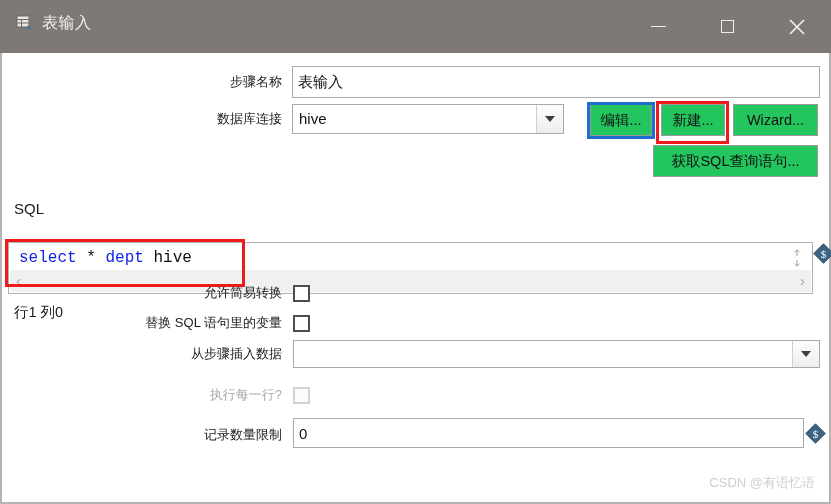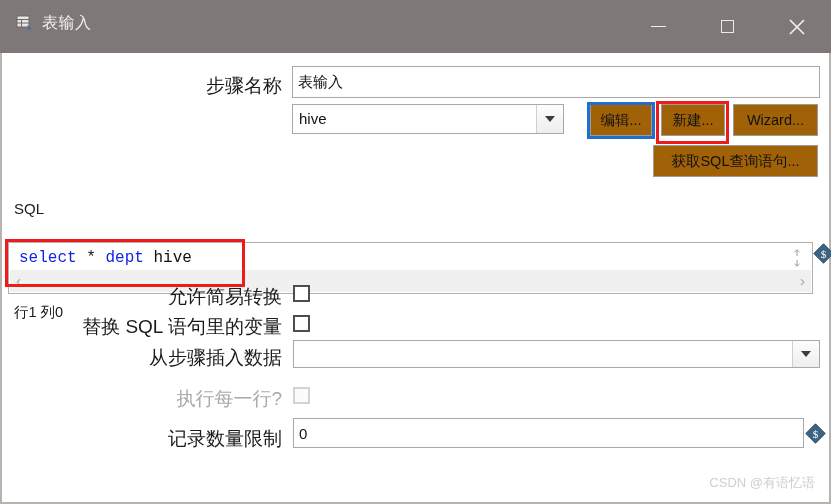--- a/index.html
+++ b/index.html
@@ -79,21 +79,21 @@
     border-left: 2px solid #b8b2b0;
     border-right: 2px solid #b8b2b0;
     border-bottom: 2px solid #b8b2b0;
     box-sizing: border-box;
   }
 
   
   .field-label {
     position: absolute;
     text-align: right;
-    font-size: 19px;
+    font-size: 13px;
     color: #1b1b1b;
     white-space: nowrap;
   }
   .field-label.disabled { color: #a9a9a9; }
 
   .txtbox {
     position: absolute;
     box-sizing: border-box;
     background: #ffffff;
     border: 1px solid #a9a9a9;
@@ -134,21 +134,21 @@
   .chev {
     width: 0; height: 0;
     border-left: 5.5px solid transparent;
     border-right: 5.5px solid transparent;
     border-top: 6.5px solid #3d3d3d;
   }
 
   .btn {
     position: absolute;
     box-sizing: border-box;
-    background: #a16207;
+    background: #22c55e;
     border: 1px solid #9d9a99;
     font-size: 14.5px;
     color: #111;
     display: flex;
     align-items: center;
     justify-content: center;
     white-space: nowrap;
     font-family: "Liberation Sans", sans-serif;
   }
 
@@ -274,20 +274,21 @@
         </svg>
       </div>
     </div>
   </div>
 
   <div class="panel">
 
     <div class="field-label" style="left:130px; top:20px; width:150px;">步骤名称</div>
     <input class="txtbox" style="left: 290px; top: 13px; width: 528px; height: 32px;" value="表输入">
 
+    <div class="field-label" style="left:130px; top:57px; width:150px;">数据库连接</div>
     <div class="combo" style="left:290px; top:51px; width:272px; height:30px;">
       <span class="combo-val">hive</span>
       <span class="combo-arrow">
           <i class="chev"></i>
         </span>
     </div>
 
     <div class="btn" style="left:588px; top:51px; width:62px; height:32px;">编辑...</div>
     <div class="btn" style="left:659px; top:51px; width:64px; height:32px;">新建...</div>
     <div class="btn" style="left:651px; top:92px; width:165px; height:32px;">获取SQL查询语句...</div>

